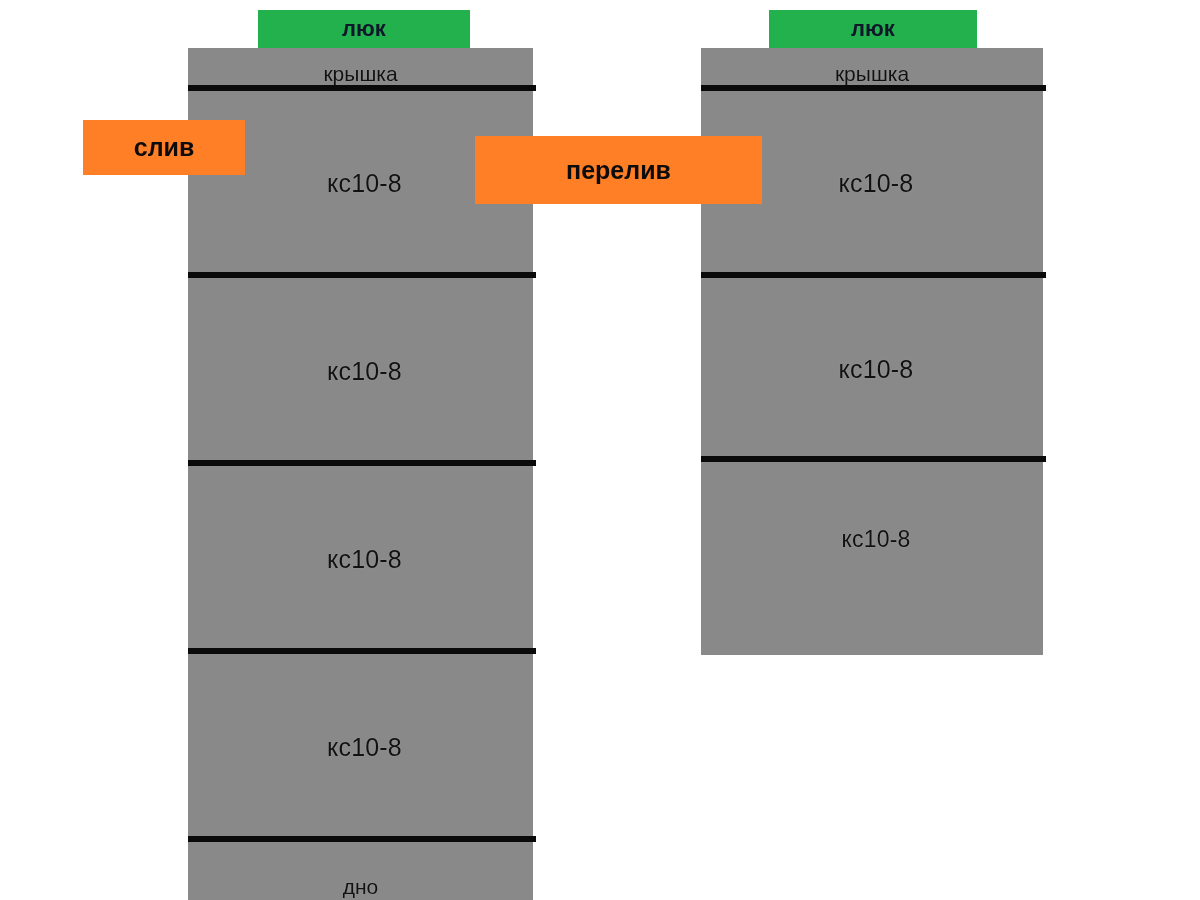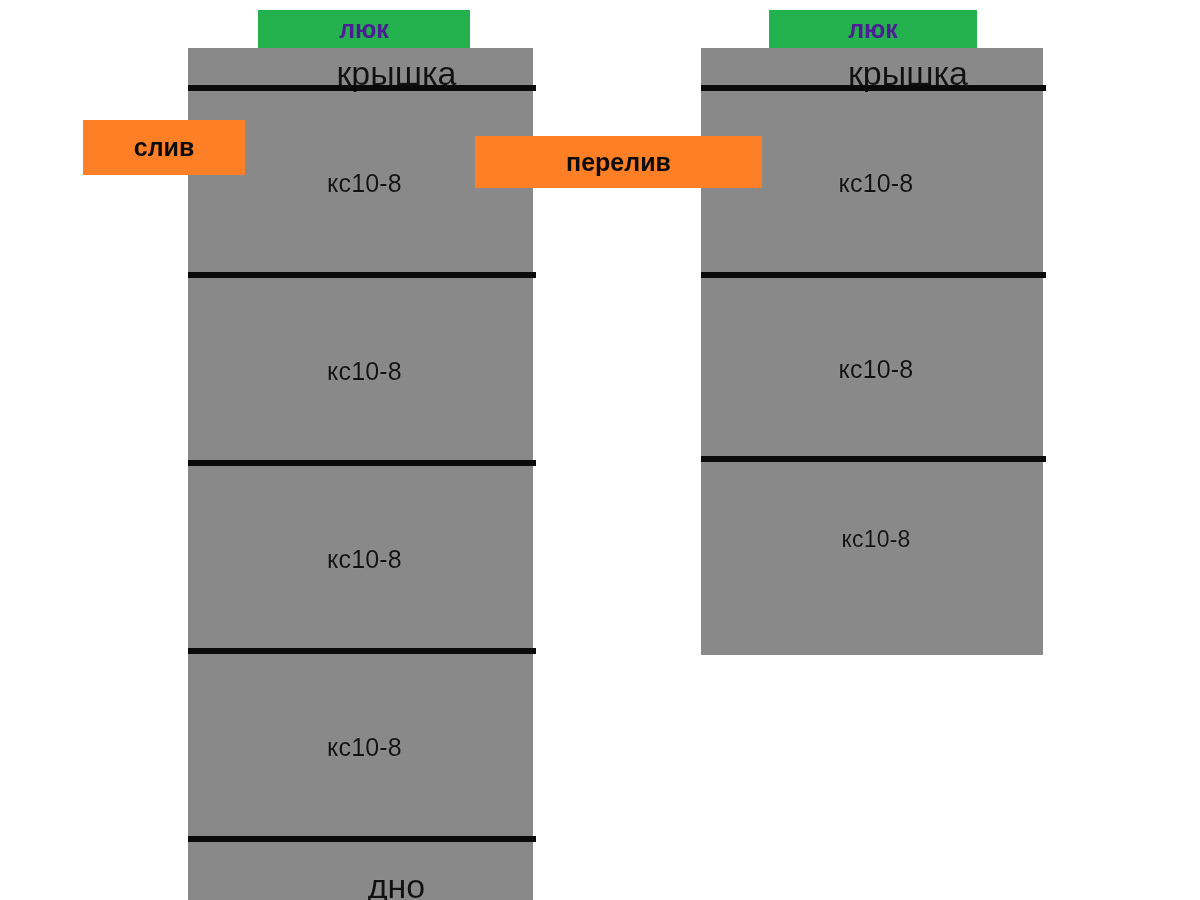--- a/index.html
+++ b/index.html
@@ -55,22 +55,22 @@
 
   
   .hatch {
     position: absolute;
     background: #22b14c;
     display: flex;
     align-items: center;
     justify-content: center;
   }
   .hatch-label {
-    color: #4c1d95;
-    font-size: 25px;
+    color: #0f172a;
+    font-size: 22px;
     font-weight: bold;
     line-height: 1;
     white-space: nowrap;
     text-align: center;
   }
 
   
   .pipe {
     position: absolute;
     background: #ff7f27;
@@ -86,26 +86,25 @@
     white-space: nowrap;
   }
 
   
   .cap-label {
     position: absolute;
     display: flex;
     align-items: center;
     justify-content: center;
     color: #111111;
-    font-size: 34px;
+    font-size: 21px;
     font-weight: 500;
     line-height: 1;
     white-space: nowrap;
     text-shadow: 0 0 1px rgba(255,255,255,0.3);
-    padding-left: 36px;
   }
 </style>
 </head>
 <body>
 
 <div id="canvas">
 
   <div class="tank" style="left:188px; top:48px; width:345px; height:875px;">
 
     <div class="cap-label" style="left:0; top:8px; width:345px; height:34px;">крышка</div>
@@ -161,17 +160,17 @@
   </div>
 
   <div class="hatch" style="left:769px; top:10px; width:208px; height:38px;">
     <span class="hatch-label">люк</span>
   </div>
 
   <div class="pipe" style="left:83px; top:120px; width:162px; height:55px;">
     <span class="pipe-label">слив</span>
   </div>
 
-  <div class="pipe" style="left:475px; top:136px; width:287px; height:52px;">
+  <div class="pipe" style="left:475px; top:136px; width:287px; height:68px;">
     <span class="pipe-label">перелив</span>
   </div>
 
 </div>
 
 </body></html>

